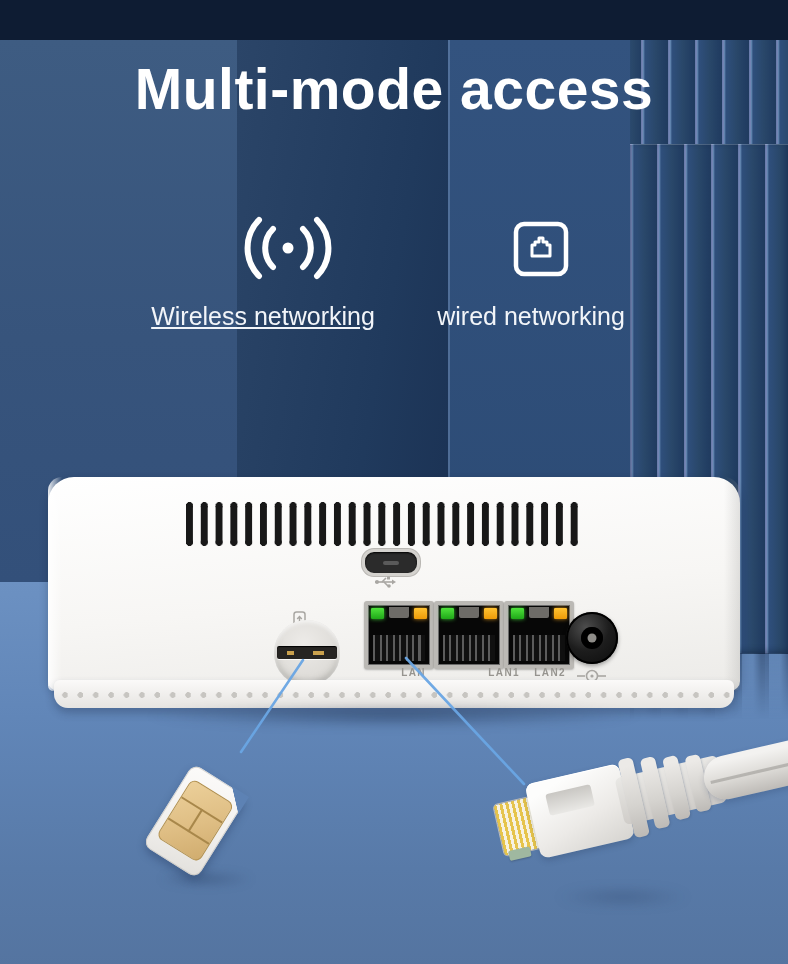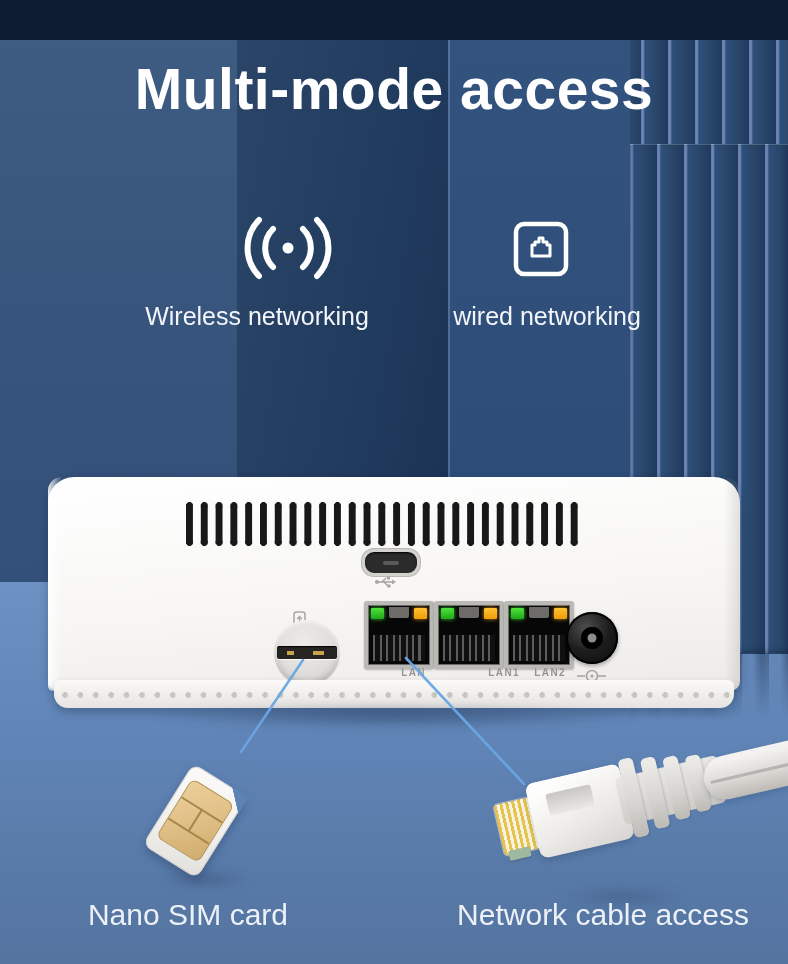--- a/index.html
+++ b/index.html
@@ -35,22 +35,22 @@
     background:repeating-linear-gradient(90deg,
       rgba(26,46,80,.38) 0 4px, rgba(80,110,150,.18) 4px 15px,
       rgba(22,40,70,.42) 23px 27px);
     -webkit-mask-image:linear-gradient(#000,transparent 85%);
     mask-image:linear-gradient(#000,transparent 85%);}
 
   
   .title{left:0;top:16px;width:788px;text-align:center;
     color:#ffffff;font-size:57px;font-weight:bold;letter-spacing:.5px;}
   .feat-label{top:262px;text-align:center;color:#f2f5f9;font-size:25px;}
-  .feat-label.wireless{left:80px;width:354px;}
-  .feat-label.wired{left:420px;width:254px;}
+  .feat-label.wireless{left:86px;width:354px;text-decoration:underline;}
+  .feat-label.wired{left:404px;width:254px;}
 
   
   .device{left:48px;top:437px;width:692px;height:214px;
     border-radius:26px 26px 10px 10px;
     background:linear-gradient(175deg,#ffffff 0%,#f7f6f4 55%,#ecebe8 100%);
     box-shadow:0 2px 8px rgba(18,32,58,.28);}
   .device::before{content:'';position:absolute;left:0;top:0;bottom:0;width:14px;
     border-radius:26px 0 0 10px;
     background:linear-gradient(90deg,rgba(255,255,255,.9),rgba(255,255,255,0));}
   .device::after{content:'';position:absolute;right:0;top:0;bottom:0;width:16px;
@@ -272,16 +272,14 @@
     <div class="rj-pins"></div>
     <div class="rj-head"></div>
     <div class="boot-core"></div>
     <div class="fin f1"></div>
     <div class="fin f2"></div>
     <div class="fin f3"></div>
     <div class="fin f4"></div>
     <div class="cord"></div>
   </div>
 
-  <div class="abs callout-label sim">Nano SIM card</div>
-  <div class="abs callout-label cable">Network cable access</div>
 
 </div>
 
 </body></html>

